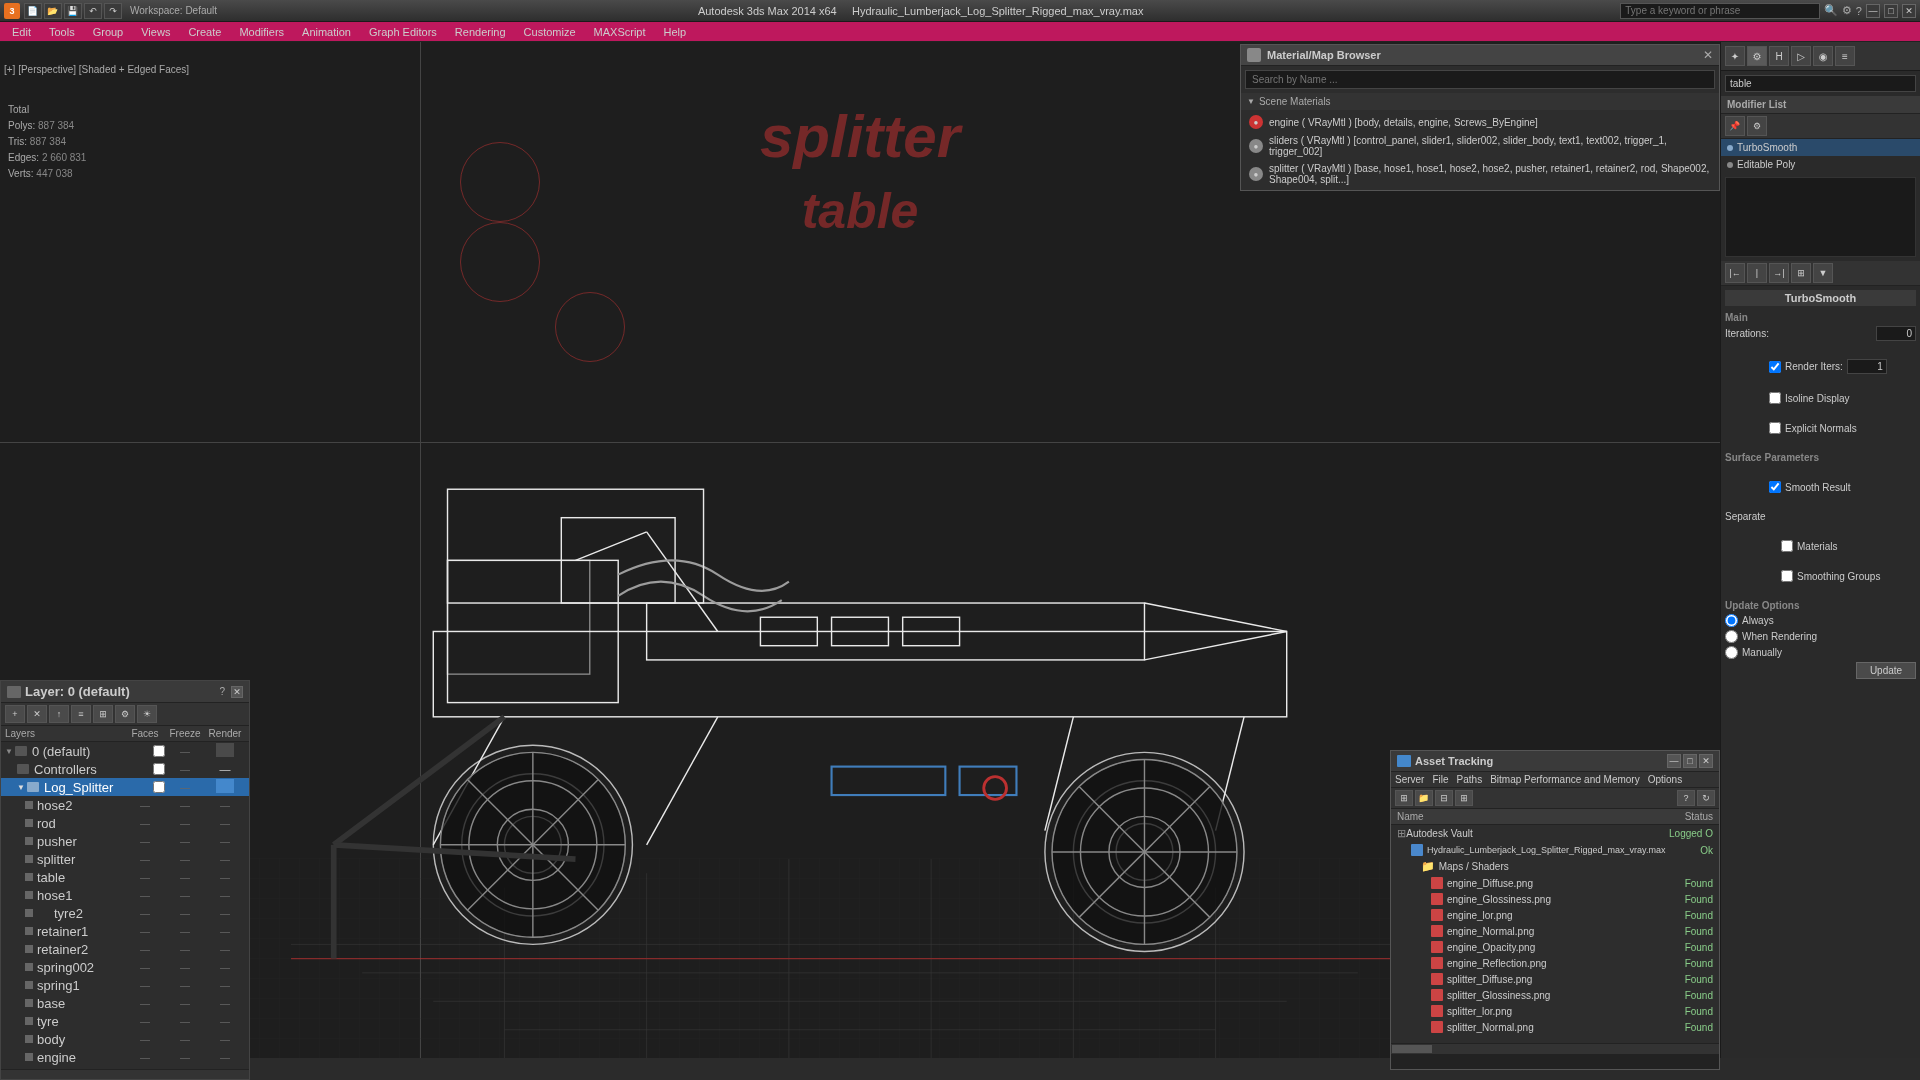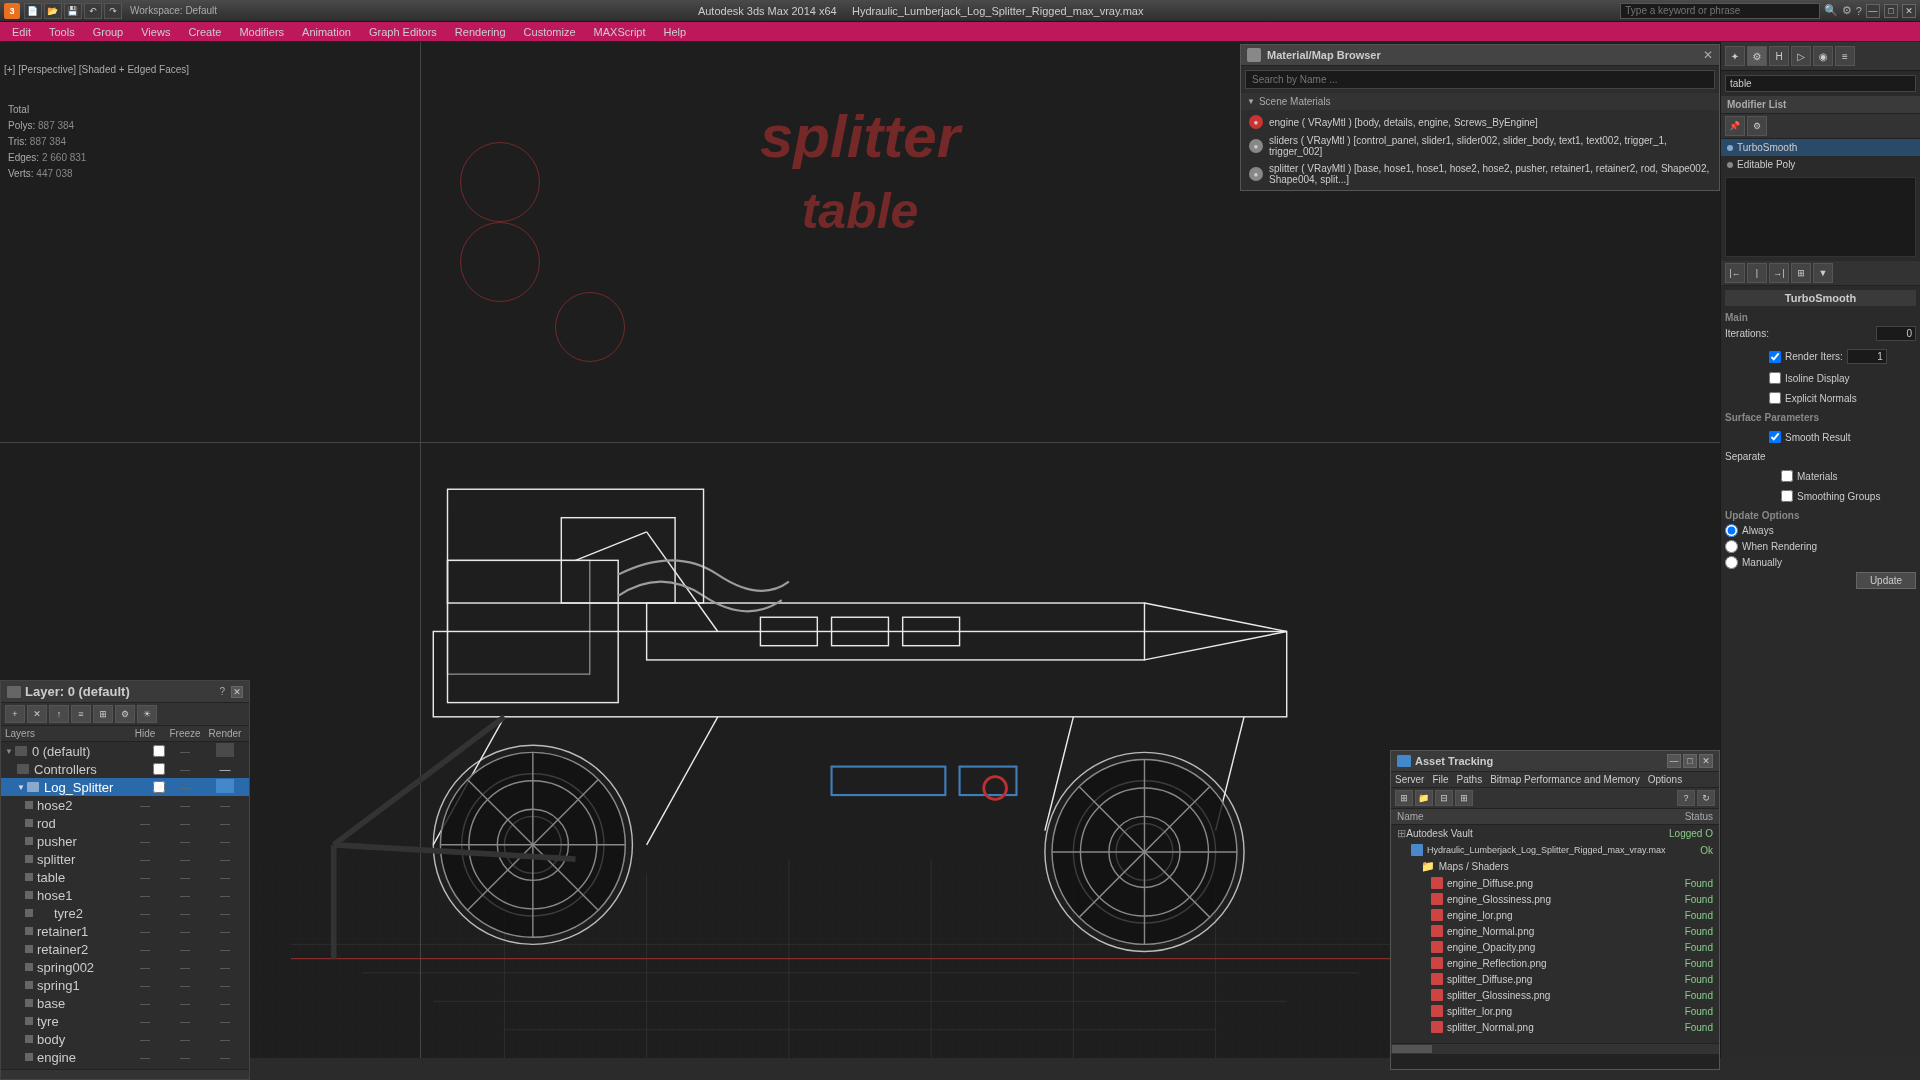--- a/index.html
+++ b/index.html
@@ -135,21 +135,21 @@
     .rp-btn { width: 20px; height: 20px; background: #444; border: 1px solid #555; display: flex; align-items: center; justify-content: center; font-size: 9px; cursor: pointer; }
 
     
     .ts-panel { padding: 4px; }
     .ts-title { font-size: 11px; font-weight: bold; color: #ccc; margin-bottom: 6px; padding: 2px; background: #3a3a3a; text-align: center; }
     .ts-section { font-size: 10px; color: #888; margin: 4px 0 2px 0; font-weight: bold; }
     .ts-row { display: flex; align-items: center; justify-content: space-between; margin: 3px 0; }
     .ts-label { font-size: 10px; color: #ccc; }
     .ts-input { width: 40px; background: #1a1a1a; border: 1px solid #444; color: #ccc; padding: 1px 3px; font-size: 10px; text-align: right; }
     .ts-checkbox { width: 12px; height: 12px; }
-    .ts-check-row { display: flex; align-items: center; gap: 4px; margin: 8px 0; padding-left: 44px; }
+    .ts-check-row { display: flex; align-items: center; gap: 4px; margin: 18px 0; padding-left: 44px; }
     .ts-check-label { font-size: 10px; color: #ccc; }
     .ts-radio-row { display: flex; align-items: center; gap: 4px; margin: 3px 0; }
     .ts-update-btn { width: 60px; padding: 2px 0; background: #4a4a4a; border: 1px solid #666; font-size: 10px; color: #ccc; cursor: pointer; margin-left: auto; display: block; }
 
     
     #layers-panel {
       position: absolute;
       bottom: 0;
       left: 0;
       width: 250px;
@@ -597,21 +597,21 @@
     <div class="pt-btn">✕</div>
     <div class="pt-btn">↑</div>
     <div class="pt-btn">≡</div>
     <div class="pt-btn">⊞</div>
     <div class="pt-btn">⚙</div>
     <div class="pt-btn">☀</div>
   </div>
 
   <div class="layers-header">
     <span class="col-name">Layers</span>
-    <span class="col-hide">Hide</span>
+    <span class="col-hide">Faces</span>
     <span class="col-freeze">Freeze</span>
     <span class="col-render">Render</span>
   </div>
 
   <div class="layers-scroll">
 
     <div class="layer-item">
       <div style="margin-left:0px; display:flex; align-items:center; flex:1; gap:2px;">
         <span style="font-size:8px; color:#888;">▼</span>
         <div class="layer-icon"></div>

